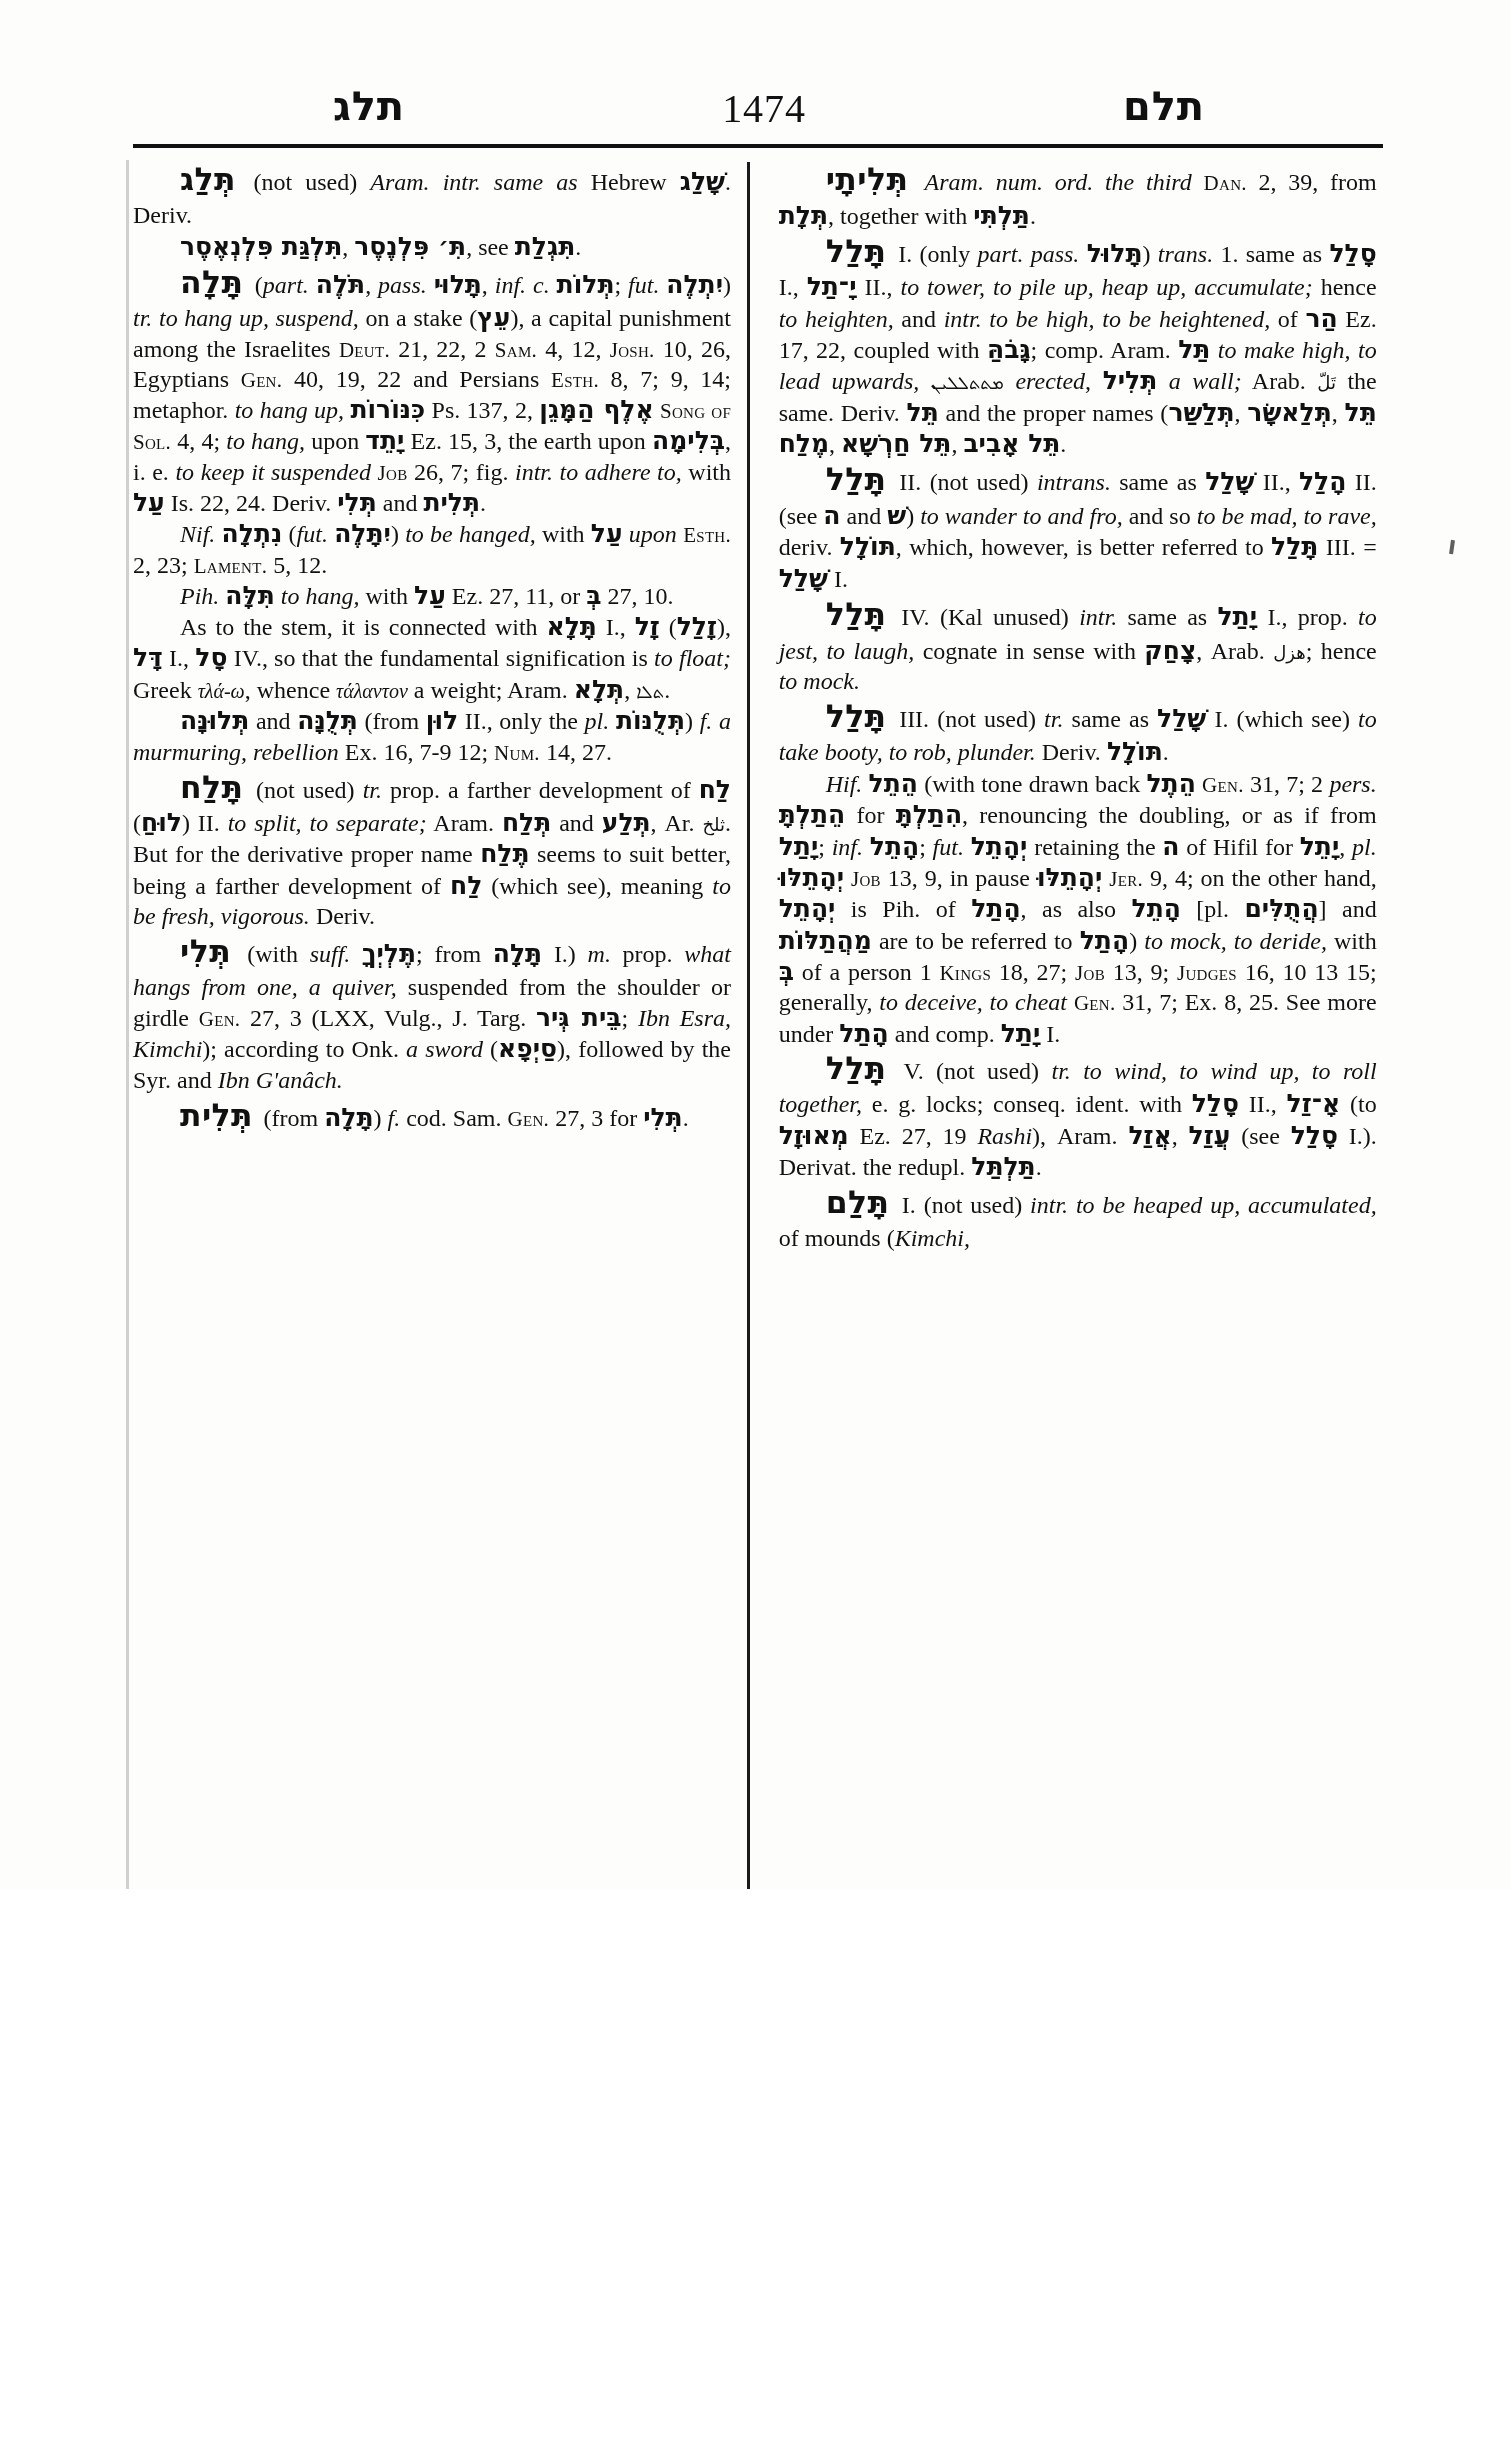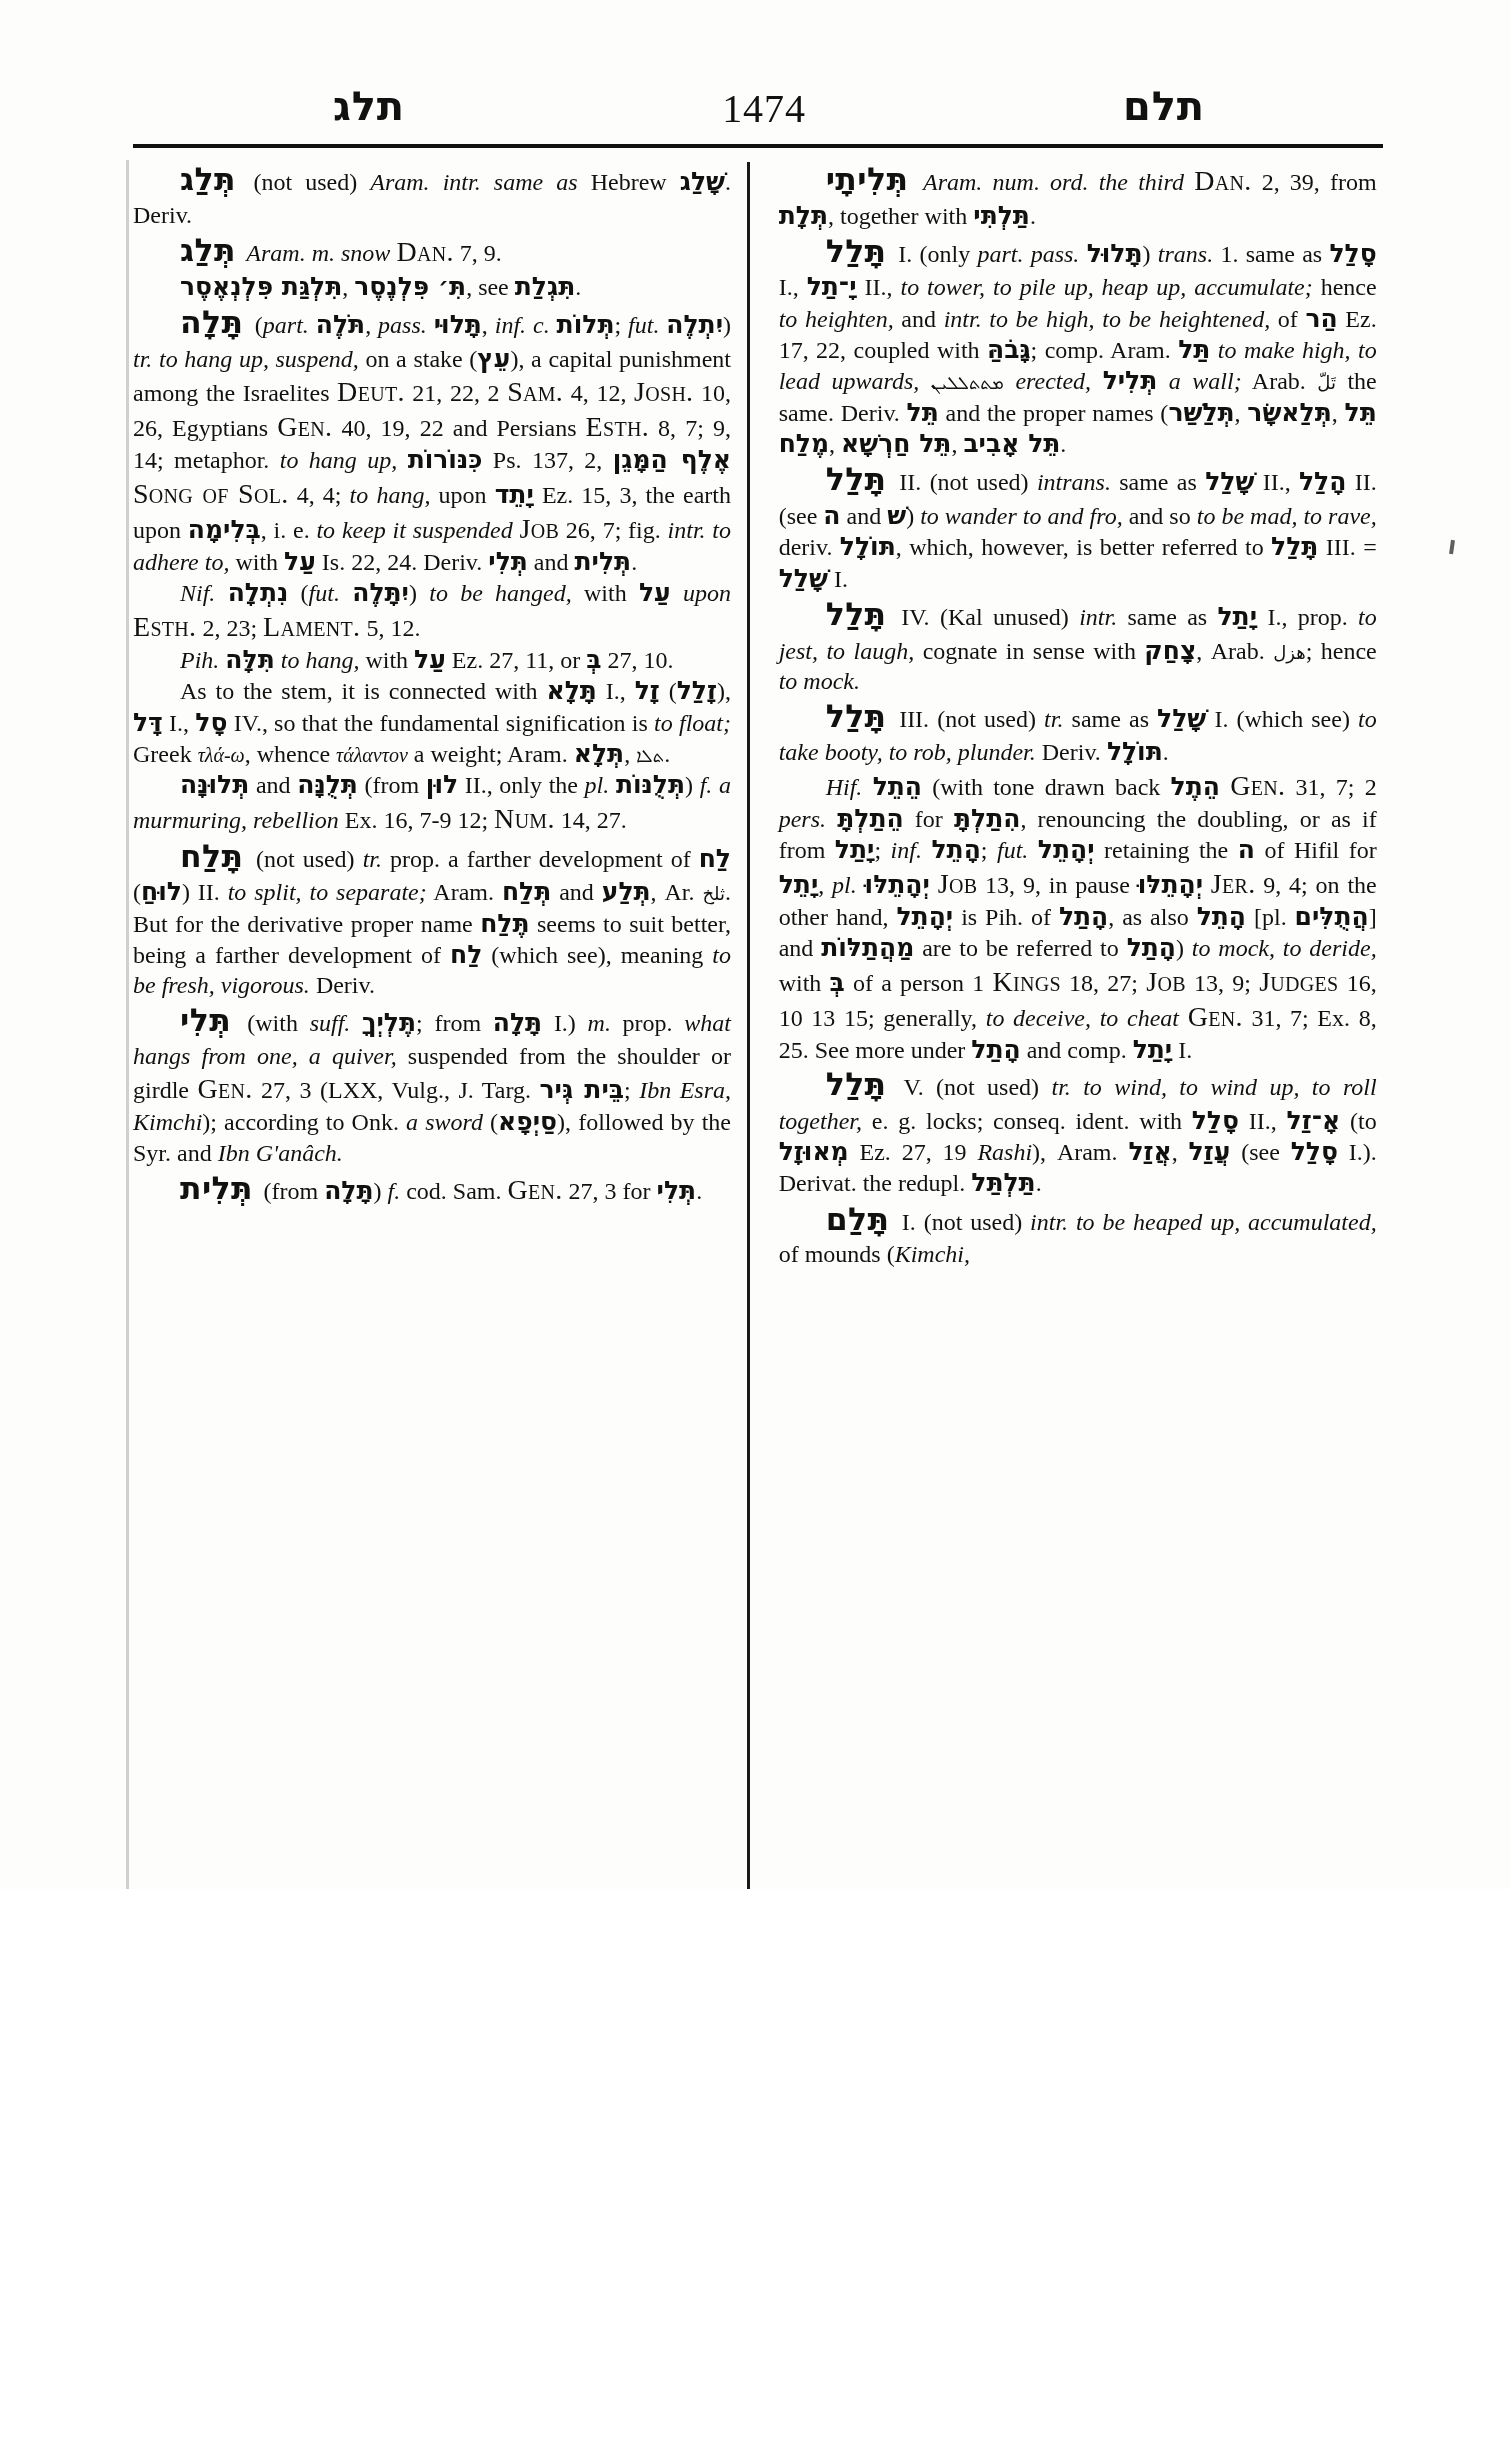--- a/index.html
+++ b/index.html
@@ -114,21 +114,21 @@
     font-weight: 400;
   }
   .grk {
     font-family: Liberation Serif, serif;
     font-style: italic;
     font-size: 20px;
   }
   .it { font-style: italic; margin-top: 42px; }
   .sc {
     font-variant: small-caps;
-    font-size: 28px;
+    font-size: 21px;
     letter-spacing: 0.3px;
   }
   
   .speck {
     position: absolute;
     background: #2a2a2a;
     opacity: .75;
   }
   .speck-a { left: 1450px; top: 540px;  width: 3.6px;  height: 14.4px; transform: rotate(8deg); }
   .speck-b { left: 1342px; top: 2011px; width: 2.7px;  height: 20px; transform: rotate(12deg); }
@@ -152,21 +152,20 @@
     <span class="rh-right">תלם</span>
   </div>
 
   <div class="head-rule"></div>
 
   <div class="edge-left"></div>
 
   <div class="columns">
     <div class="col col-left" id="col-left">
         <p class="entry"><span class="heb-lemma">תְּלַג</span> (not used) <span class="it">Aram. intr. same as</span> Hebrew <span class="heb">שָׁלַג</span>. Deriv.</p>
-        <p class="entry"><span class="heb-lemma">תְּלַג</span> <span class="it">Aram. m. snow</span> <span class="sc">Dan.</span> 7, 9.</p>
         <p class="entry"><span class="heb">תִּלְגַּת פִּלְנְאֶסֶר</span>, <span class="heb">תִּ׳ פִּלְנֶסֶר</span>, see <span class="heb">תִּגְלַת</span>.</p>
         <p class="entry"><span class="heb-lemma">תָּלָה</span> (<span class="it">part.</span> <span class="heb">תֹּלֶה</span>, <span class="it">pass.</span> <span class="heb">תָּלוּי</span>, <span class="it">inf. c.</span> <span class="heb">תְּלוֹת</span>; <span class="it">fut.</span> <span class="heb">יִתְלֶה</span>) <span class="it">tr. to hang up, suspend,</span> on a stake (<span class="heb">עֵץ</span>), a capital punishment among the Israelites <span class="sc">Deut.</span> 21, 22, 2 <span class="sc">Sam.</span> 4, 12, <span class="sc">Josh.</span> 10, 26, Egyptians <span class="sc">Gen.</span> 40, 19, 22 and Persians <span class="sc">Esth.</span> 8, 7; 9, 14; metaphor. <span class="it">to hang up,</span> <span class="heb">כִּנּוֹרוֹת</span> Ps. 137, 2, <span class="heb">אֶלֶף הַמָּגֵן</span> <span class="sc">Song of Sol.</span> 4, 4; <span class="it">to hang,</span> upon <span class="heb">יָתֵד</span> Ez. 15, 3, the earth upon <span class="heb">בְּלִימָה</span>, i. e. <span class="it">to keep it suspended</span> <span class="sc">Job</span> 26, 7; fig. <span class="it">intr. to adhere to,</span> with <span class="heb">עַל</span> Is. 22, 24. Deriv. <span class="heb">תְּלִי</span> and <span class="heb">תְּלִית</span>.</p>
         <p class="para"><span class="it">Nif.</span> <span class="heb">נִתְלָה</span> (<span class="it">fut.</span> <span class="heb">יִתָּלֶה</span>) <span class="it">to be hanged,</span> with <span class="heb">עַל</span> <span class="it">upon</span> <span class="sc">Esth.</span> 2, 23; <span class="sc">Lament.</span> 5, 12.</p>
         <p class="para"><span class="it">Pih.</span> <span class="heb">תִּלָּה</span> <span class="it">to hang,</span> with <span class="heb">עַל</span> Ez. 27, 11, or <span class="heb">בְּ</span> 27, 10.</p>
         <p class="para">As to the stem, it is connected with <span class="heb">תָּלָא</span> I., <span class="heb">זָל</span> (<span class="heb">זָלַל</span>), <span class="heb">דָּל</span> I., <span class="heb">סָל</span> IV., so that the fundamental signification is <span class="it">to float;</span> Greek <span class="grk">τλά-ω</span>, whence <span class="grk">τάλαντον</span> a weight; Aram. <span class="heb">תְּלָא</span>, <span class="syr">ܬܠܐ</span>.</p>
         <p class="entry"><span class="heb">תְּלוּנָּה</span> and <span class="heb">תְּלֻנָּה</span> (from <span class="heb">לוּן</span> II., only the <span class="it">pl.</span> <span class="heb">תְּלֻנּוֹת</span>) <span class="it">f. a murmuring, rebellion</span> Ex. 16, 7-9 12; <span class="sc">Num.</span> 14, 27.</p>
         <p class="entry"><span class="heb-lemma">תָּלַח</span> (not used) <span class="it">tr.</span> prop. a farther development of <span class="heb">לַח</span> (<span class="heb">לוּחַ</span>) II. <span class="it">to split, to separate;</span> Aram. <span class="heb">תְּלַח</span> and <span class="heb">תְּלַע</span>, Ar. <span class="arab">ثلخ</span>. But for the derivative proper name <span class="heb">תֶּלַח</span> seems to suit better, being a farther development of <span class="heb">לַח</span> (which see), meaning <span class="it">to be fresh, vigorous.</span> Deriv.</p>
         <p class="entry"><span class="heb-lemma">תְּלִי</span> (with <span class="it">suff.</span> <span class="heb">תֶּלְיְךָ</span>; from <span class="heb">תָּלָה</span> I.) <span class="it">m.</span> prop. <span class="it">what hangs from one, a quiver,</span> suspended from the shoulder or girdle <span class="sc">Gen.</span> 27, 3 (LXX, Vulg., J. Targ. <span class="heb">בֵּית גְּיר</span>; <span class="it">Ibn Esra, Kimchi</span>); according to Onk. <span class="it">a sword</span> (<span class="heb">סַיְפָא</span>), followed by the Syr. and <span class="it">Ibn G'anâch.</span></p>
         <p class="entry"><span class="heb-lemma">תְּלִית</span> (from <span class="heb">תָּלָה</span>) <span class="it">f.</span> cod. Sam. <span class="sc">Gen.</span> 27, 3 for <span class="heb">תְּלִי</span>.</p>
       </div>

